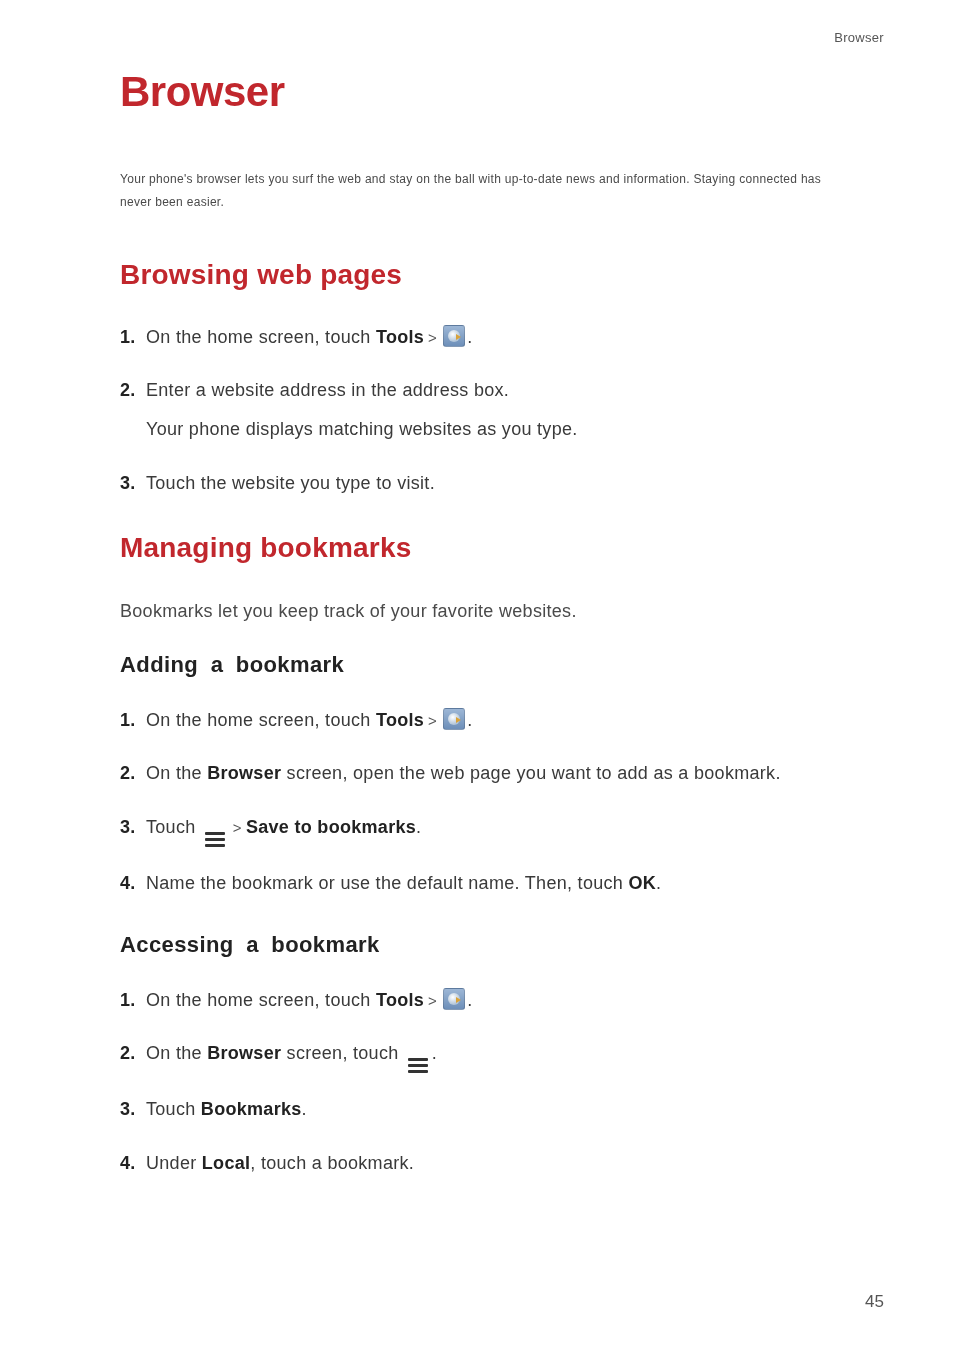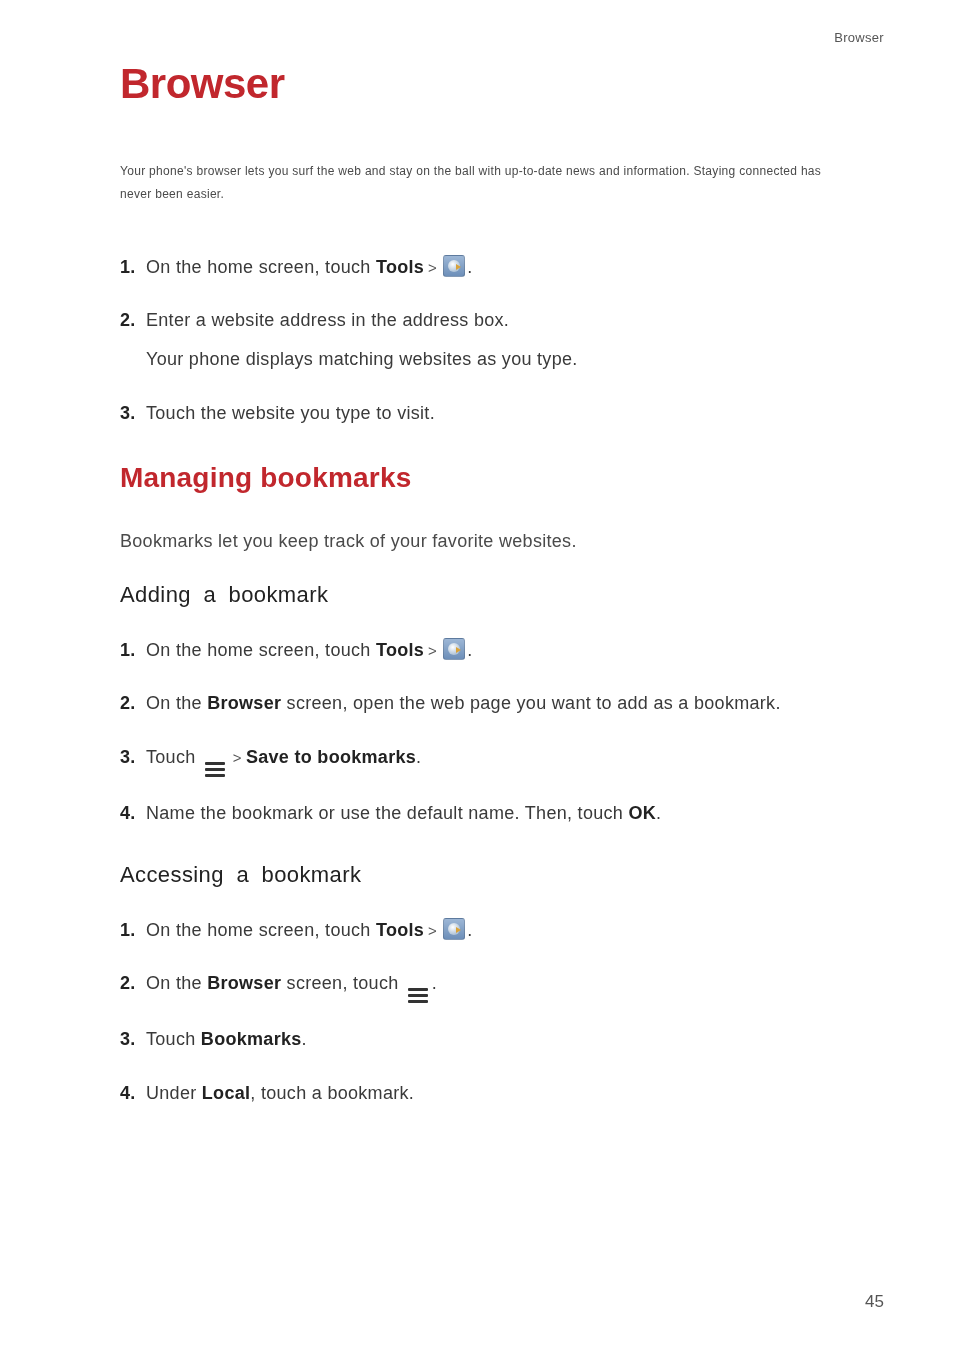--- a/index.html
+++ b/index.html
@@ -1,23 +1,23 @@
 <!DOCTYPE html>
 <html><head>
 <meta charset="utf-8">
 <style>
   * { box-sizing: border-box; margin: 0; padding: 0; }
   html, body { width: 954px; height: 1352px; background: #ffffff; font-family: "Segoe UI", "Helvetica Neue", Arial, sans-serif; color: #333333; }
-  .page { position: relative; width: 954px; height: 1352px; padding: 20px 100px 0 120px; }
+  .page { position: relative; width: 954px; height: 1352px; padding: 28px 100px 0 120px; }
   .header-label { position: absolute; top: 30px; right: 70px; font-size: 13px; color: #555; letter-spacing: 0.3px; }
   .page-number { position: absolute; bottom: 40px; right: 70px; font-size: 17px; color: #555; }
   h1.title { color: #c1272d; font-size: 42px; font-weight: 700; margin-top: 40px; margin-bottom: 52px; letter-spacing: -0.5px; }
   p.intro { font-size: 12px; color: #4a4a4a; line-height: 1.95; letter-spacing: 0.3px; margin-bottom: 44px; }
   h2.section { color: #c1272d; font-size: 28px; font-weight: 700; margin-top: 10px; margin-bottom: 30px; letter-spacing: 0.2px; }
-  h3.subsection { color: #222; font-size: 22px; font-weight: 400; margin-top: 6px; margin-bottom: 26px; letter-spacing: 0.4px; word-spacing: 6px; }
+  h3.subsection { color: #222; font-size: 22px; font-weight: 700; margin-top: 6px; margin-bottom: 26px; letter-spacing: 0.4px; word-spacing: 6px; }
   p.bookmarks-intro { font-size: 18px; color: #4a4a4a; line-height: 1.9; letter-spacing: 0.3px; margin-bottom: 24px; }
   ol.steps { list-style: none; margin-bottom: 32px; }
   ol.steps > li { display: flex; align-items: flex-start; margin-bottom: 20px; font-size: 18px; color: #3a3a3a; line-height: 1.85; letter-spacing: 0.3px; }
   ol.steps > li:last-child { margin-bottom: 0; }
   .num { font-weight: 700; color: #222; min-width: 26px; flex-shrink: 0; }
   .step-body { flex: 1; }
   .step-sub { margin-top: 6px; }
   .bold { font-weight: 700; color: #222; }
   .gt { margin: 0 4px; color: #555; font-size: 15px; }
   .icon-browser { display: inline-block; width: 22px; height: 22px; vertical-align: -4px; background: linear-gradient(180deg, #9db7d6 0%, #6d8fb9 100%); border-radius: 3px; position: relative; border: 1px solid rgba(0,0,0,0.15); margin: 0 2px; }
@@ -30,20 +30,21 @@
 <body>
 
 <div class="page">
 
   <div class="header-label">Browser</div>
 
   <h1 class="title">Browser</h1>
 
   <p class="intro">Your phone's browser lets you surf the web and stay on the ball with up-to-date news and information. Staying connected has never been easier.</p>
 
+  <h2 class="section">Browsing web pages</h2>
 
   <ol class="steps">
     <li>
       <span class="num">1.</span>
       <span class="step-body">
         <span>On the home screen, touch </span><span class="bold">Tools</span><span class="gt">&gt;</span><span class="icon-browser"></span><span>.</span>
       </span>
     </li>
     <li>
       <span class="num">2.</span>

